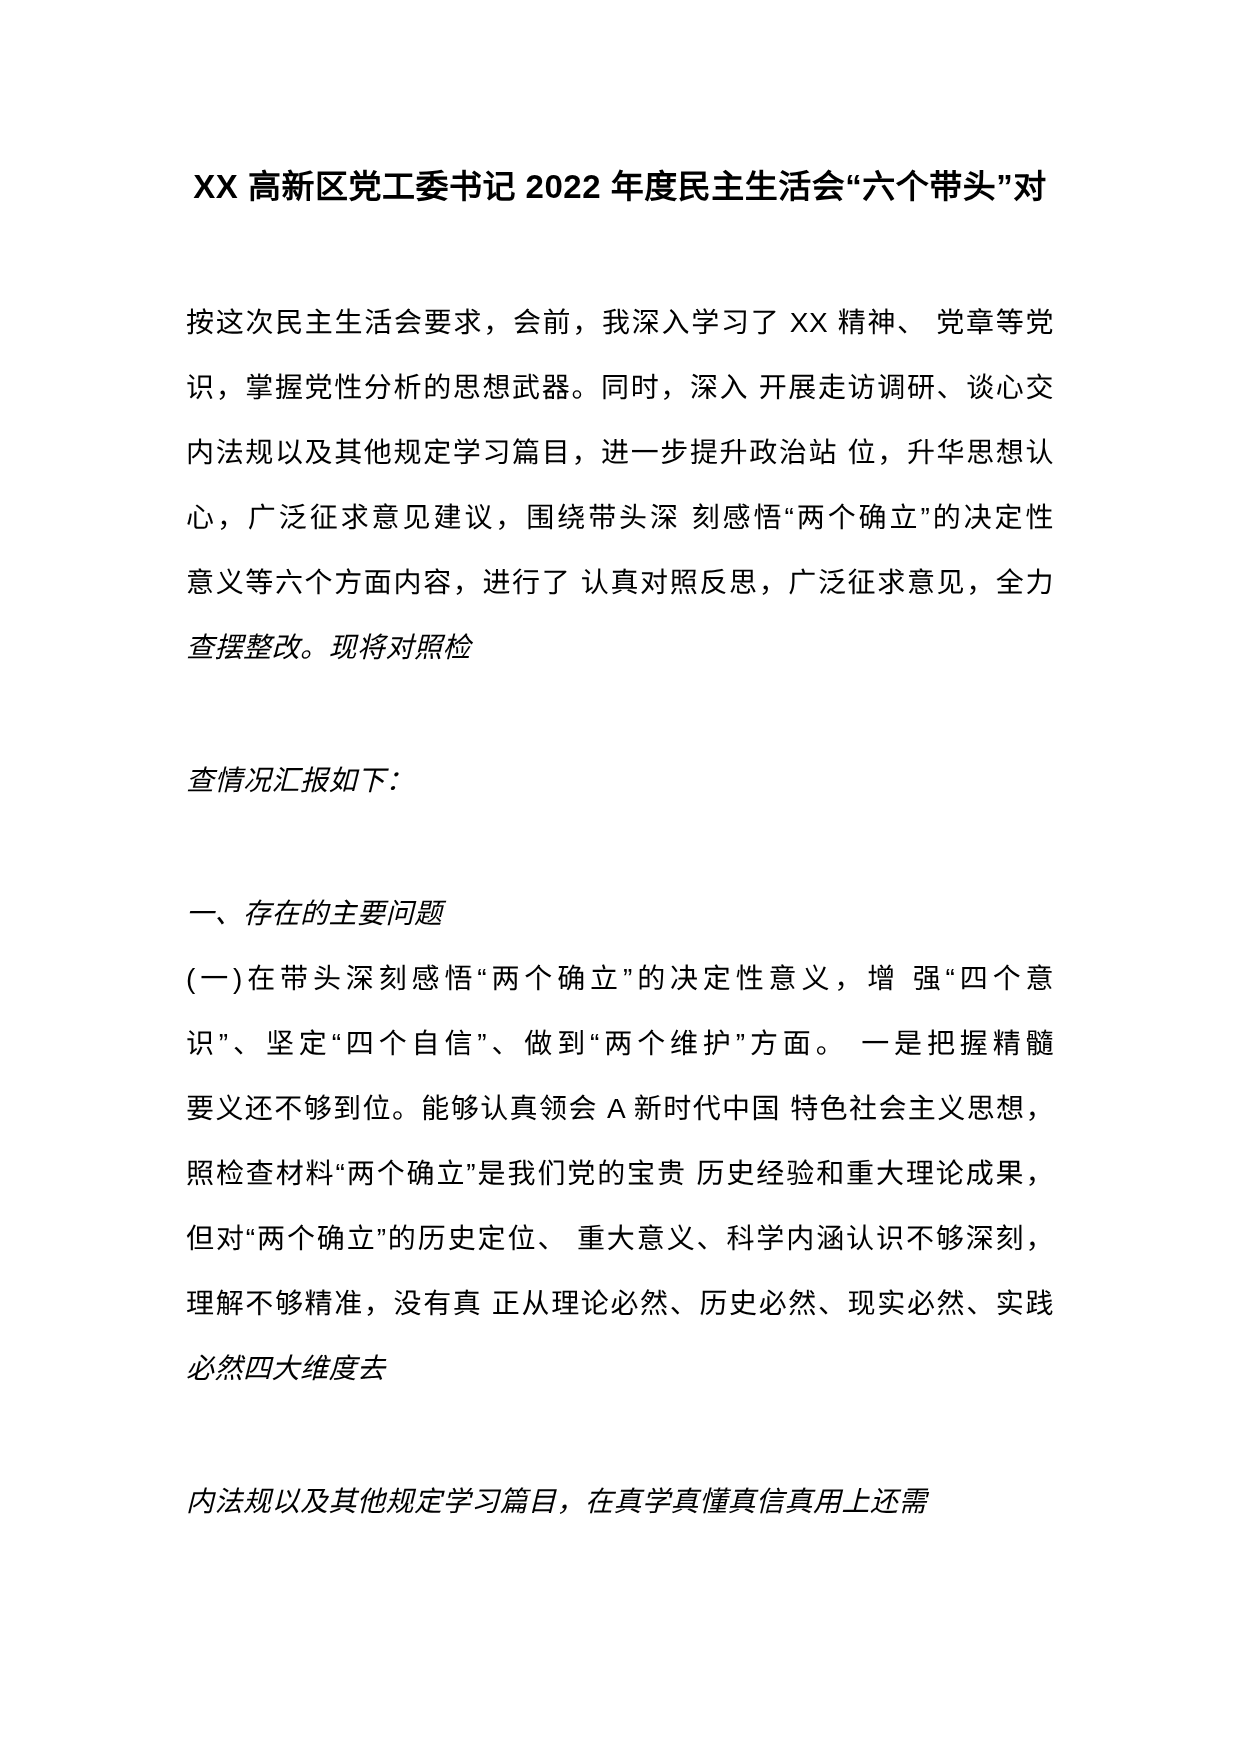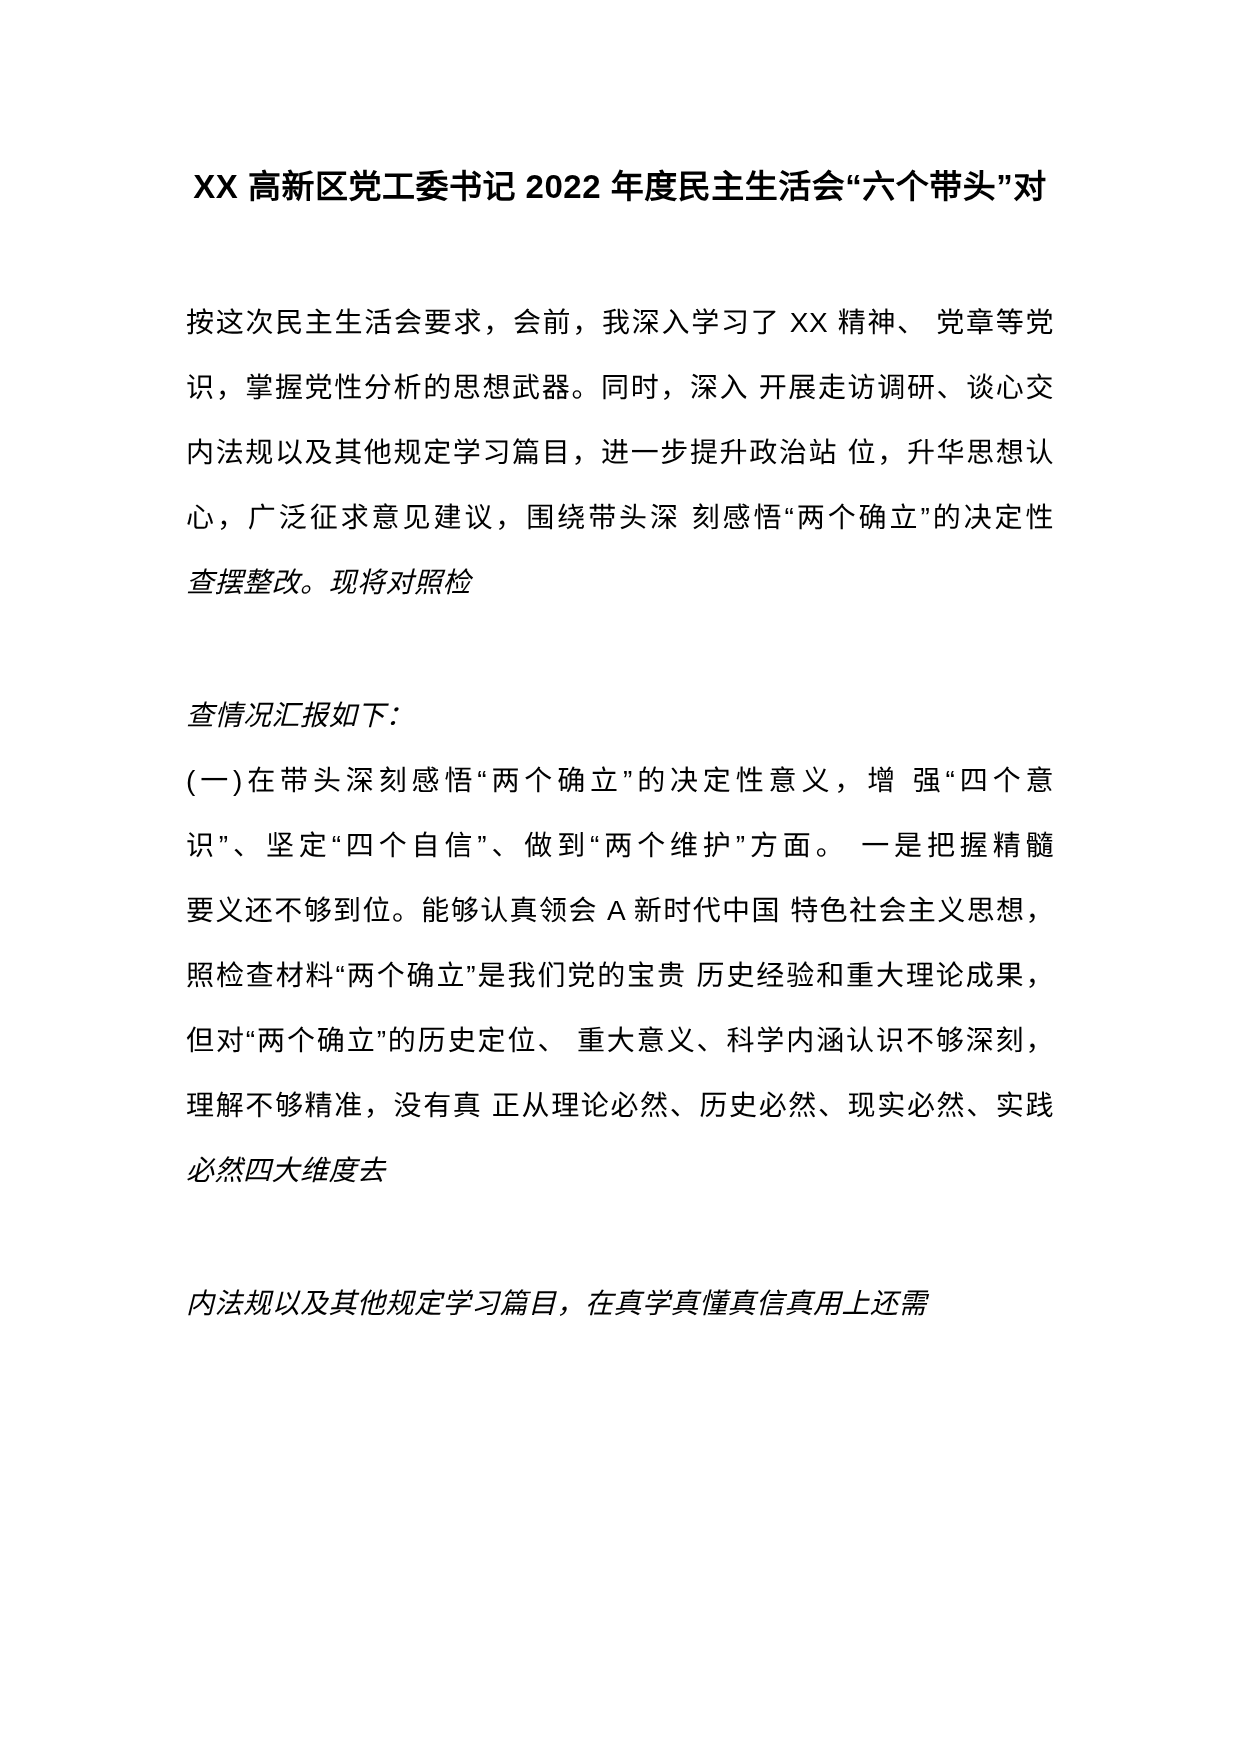--- a/index.html
+++ b/index.html
@@ -60,24 +60,28 @@
   <div class="content">
     <div class="doc-title">
       <div class="title-line">XX 高新区党工委书记 2022 年度民主生活会“六个带头”对</div>
     </div>
     <div id="paragraphs">
         <div class="para gap-before">
           <div class="line">按这次民主生活会要求，会前，我深入学习了 XX 精神、 党章等党</div>
           <div class="line">识，掌握党性分析的思想武器。同时，深入 开展走访调研、谈心交</div>
           <div class="line">内法规以及其他规定学习篇目，进一步提升政治站 位，升华思想认</div>
           <div class="line">心，广泛征求意见建议，围绕带头深 刻感悟“两个确立”的决定性</div>
+          <div class="line">意义等六个方面内容，进行了 认真对照反思，广泛征求意见，全力</div>
           <div class="line short">查摆整改。现将对照检</div>
         </div>
         <div class="para gap-before">
           <div class="line short">查情况汇报如下：</div>
+        </div>
+        <div class="para gap-before">
+          <div class="line short">一、存在的主要问题</div>
         </div>
         <div class="para">
           <div class="line">(一)在带头深刻感悟“两个确立”的决定性意义，增 强“四个意</div>
           <div class="line">识”、坚定“四个自信”、做到“两个维护”方面。 一是把握精髓</div>
           <div class="line">要义还不够到位。能够认真领会 A 新时代中国 特色社会主义思想，</div>
           <div class="line">照检查材料“两个确立”是我们党的宝贵 历史经验和重大理论成果，</div>
           <div class="line">但对“两个确立”的历史定位、 重大意义、科学内涵认识不够深刻，</div>
           <div class="line">理解不够精准，没有真 正从理论必然、历史必然、现实必然、实践</div>
           <div class="line short">必然四大维度去</div>
         </div>

